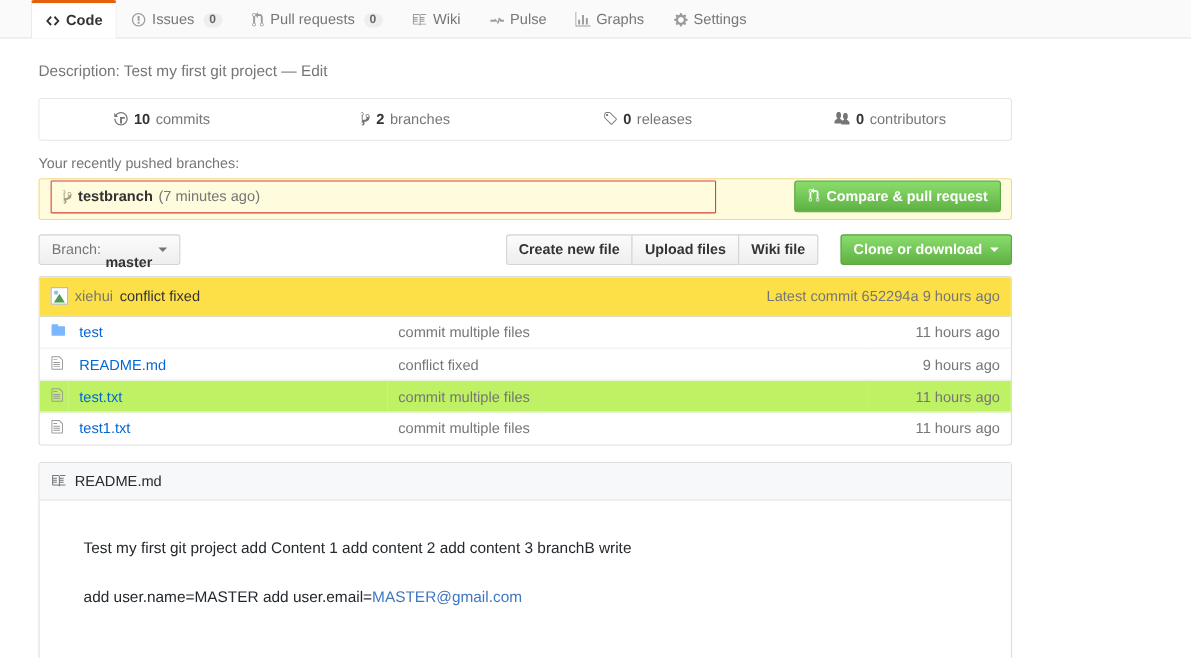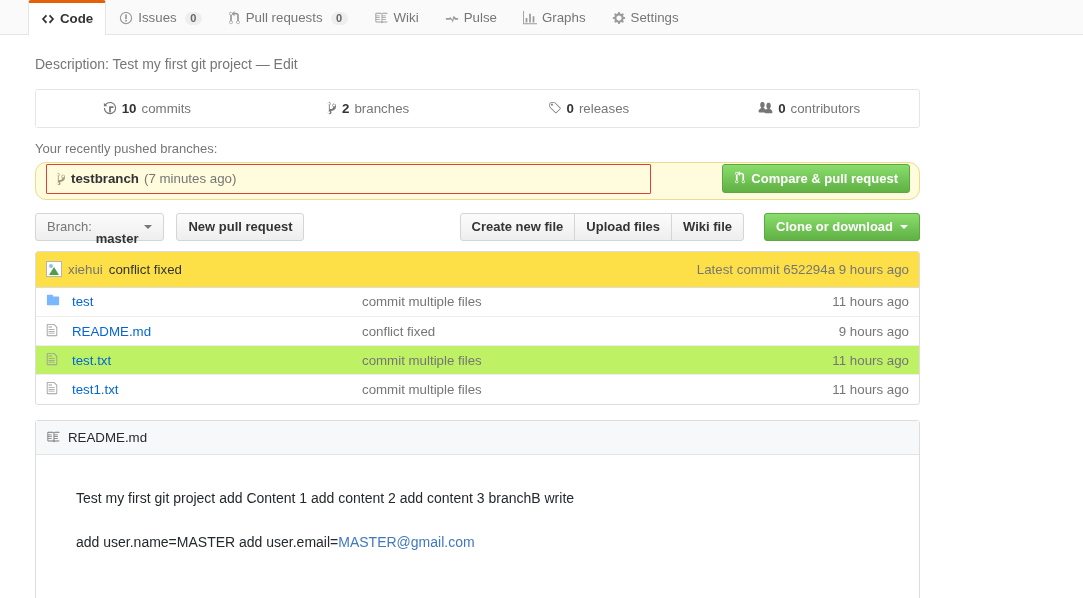--- a/index.html
+++ b/index.html
@@ -106,21 +106,21 @@
 
   
   .pushed-label {
     font-size: 13px;
     color: #767676;
     padding: 13px 0 6px 0;
   }
   .pushed-box {
     background: #fffbdd;
     border: 1px solid #eedc8b;
-    border-radius: 11px;
+    border-radius: 3px;
     height: 38px;
     display: flex;
     align-items: center;
     padding: 0 9px 4px 10px;
     justify-content: space-between;
   }
   .branch-info {
     display: flex;
     align-items: center;
     gap: 5px;
@@ -453,21 +453,20 @@
   </div>
 
   <div class="file-navigation">
 
     <div class="btn muted">
       <span>Branch:</span>
       <span class="bm">master</span>
       <span class="caret"></span>
     </div>
 
-    <div class="btn">New pull request</div>
 
     <div class="spacer"></div>
 
     <div class="btn-group">
       <div class="btn">Create new file</div>
       <div class="btn">Upload files</div>
       <div class="btn">Wiki file</div>
     </div>
 
     <div class="btn-clone">

